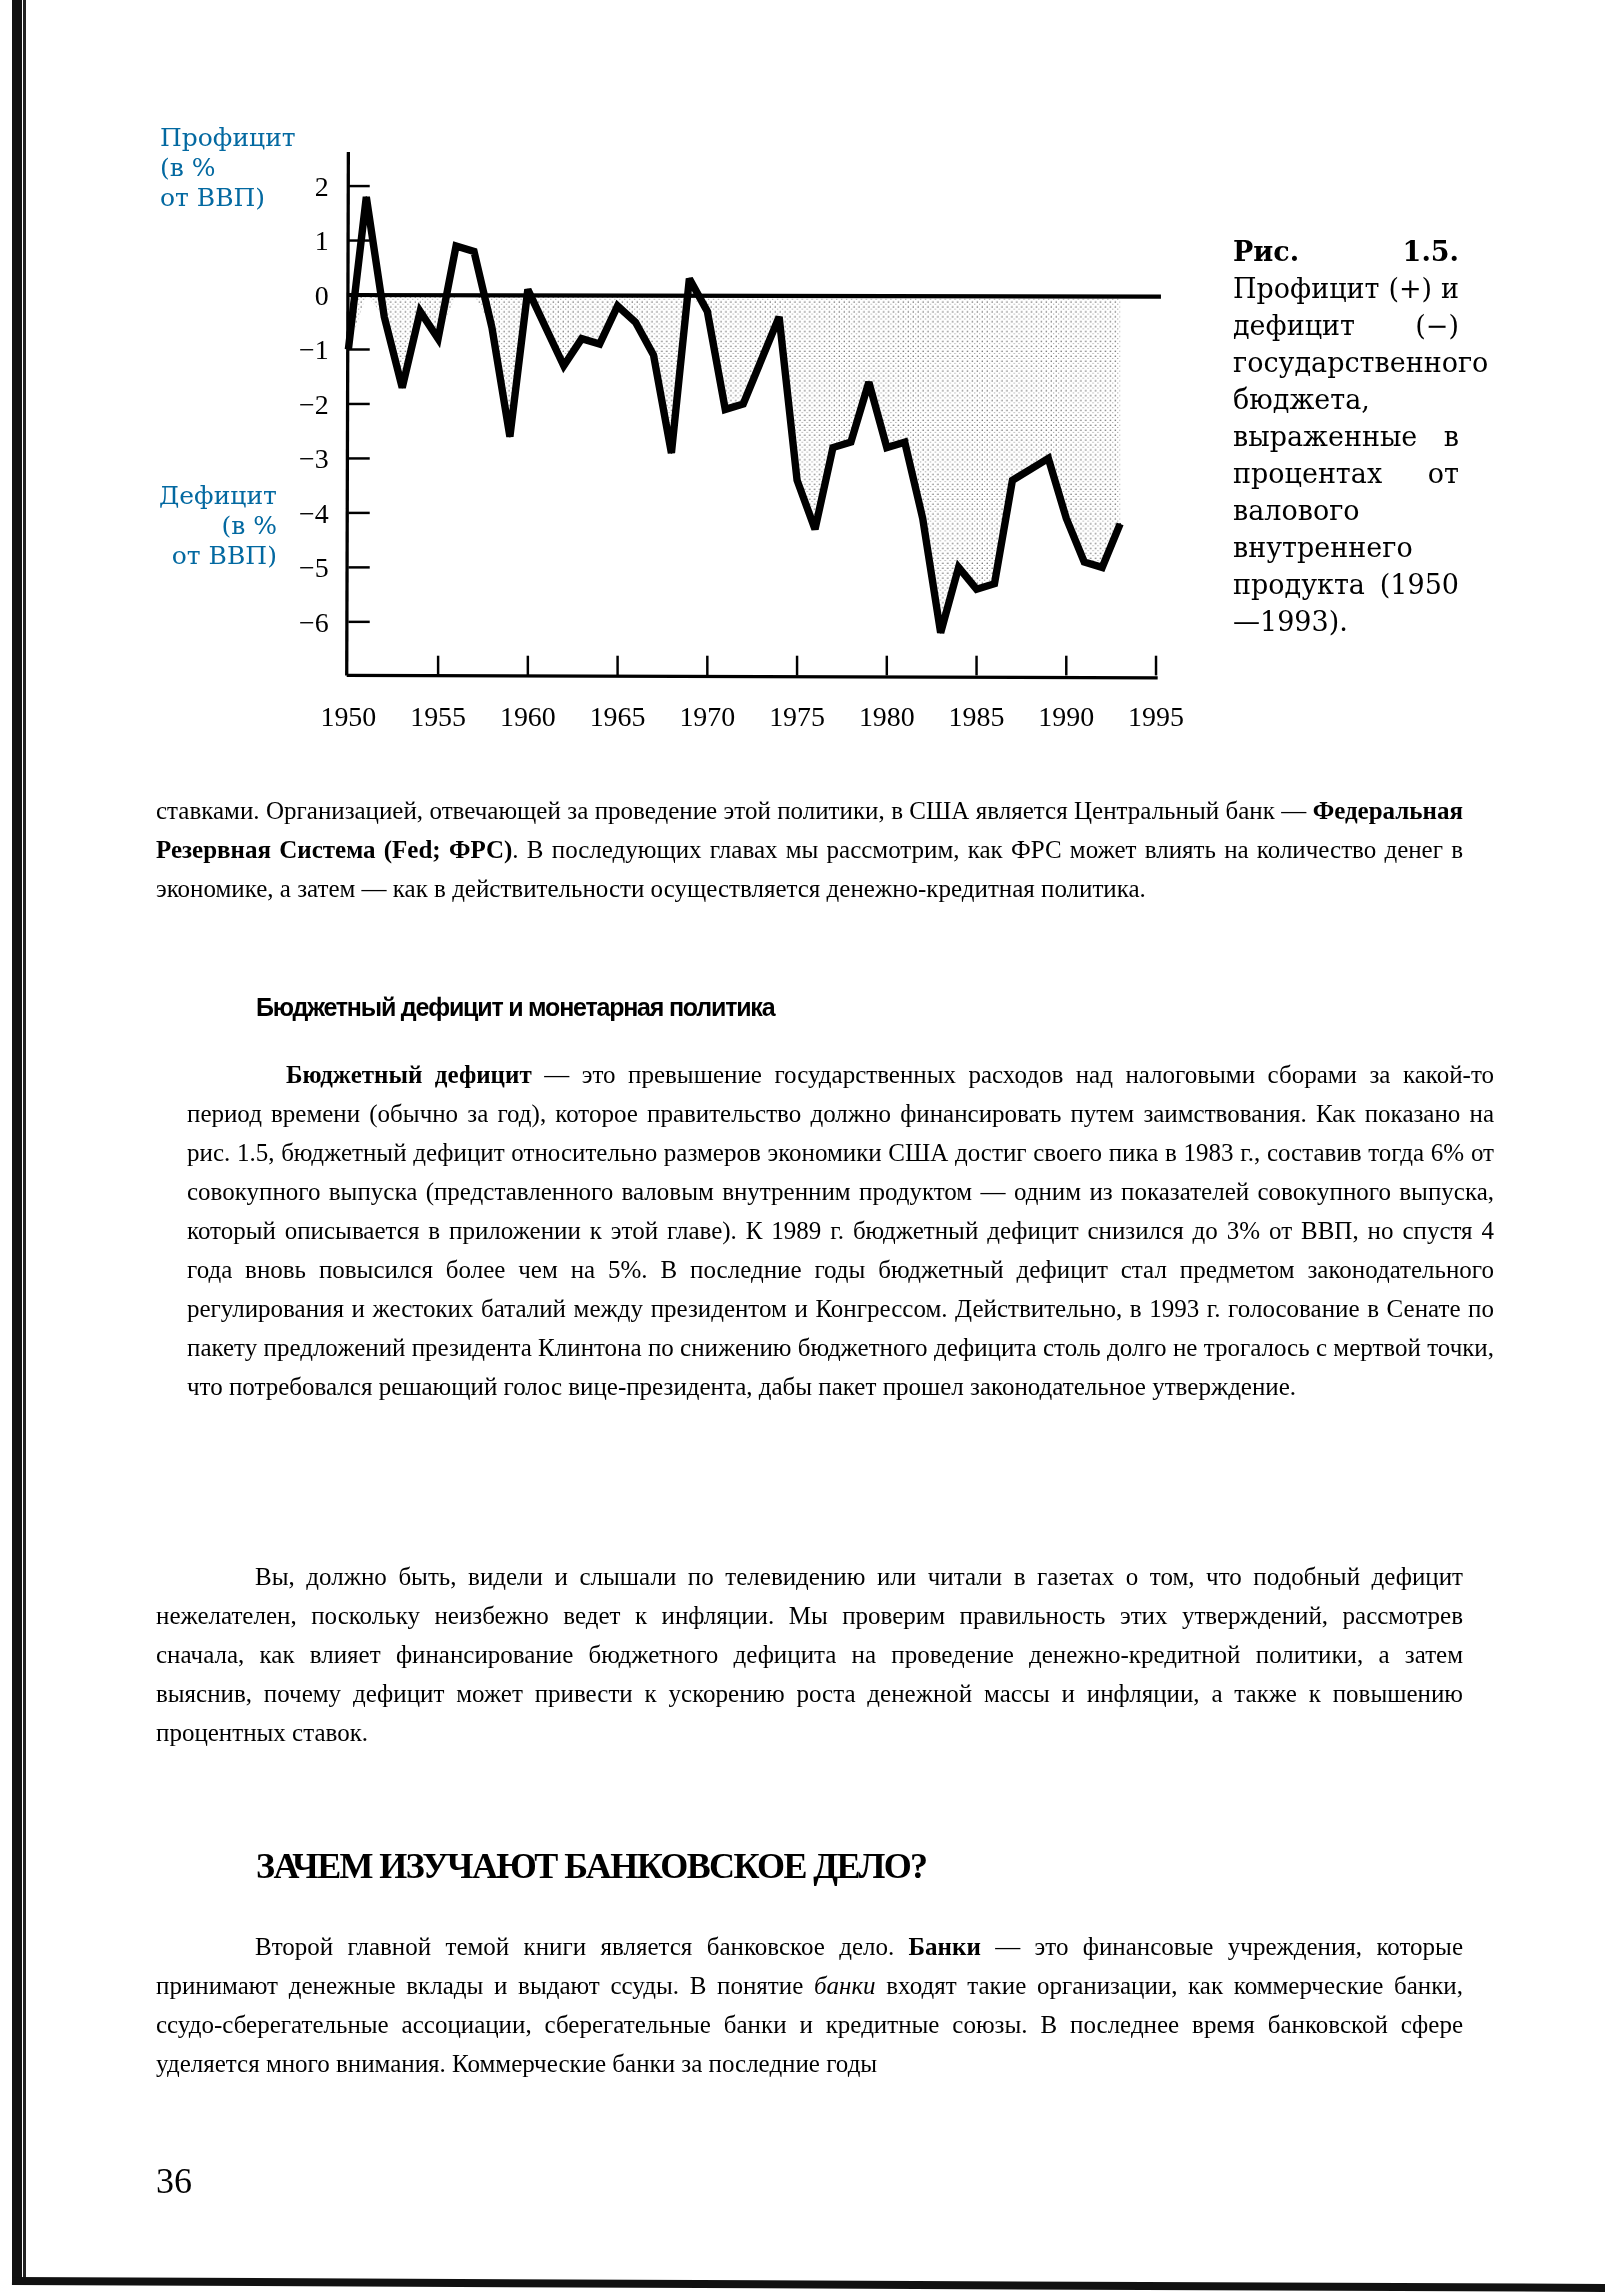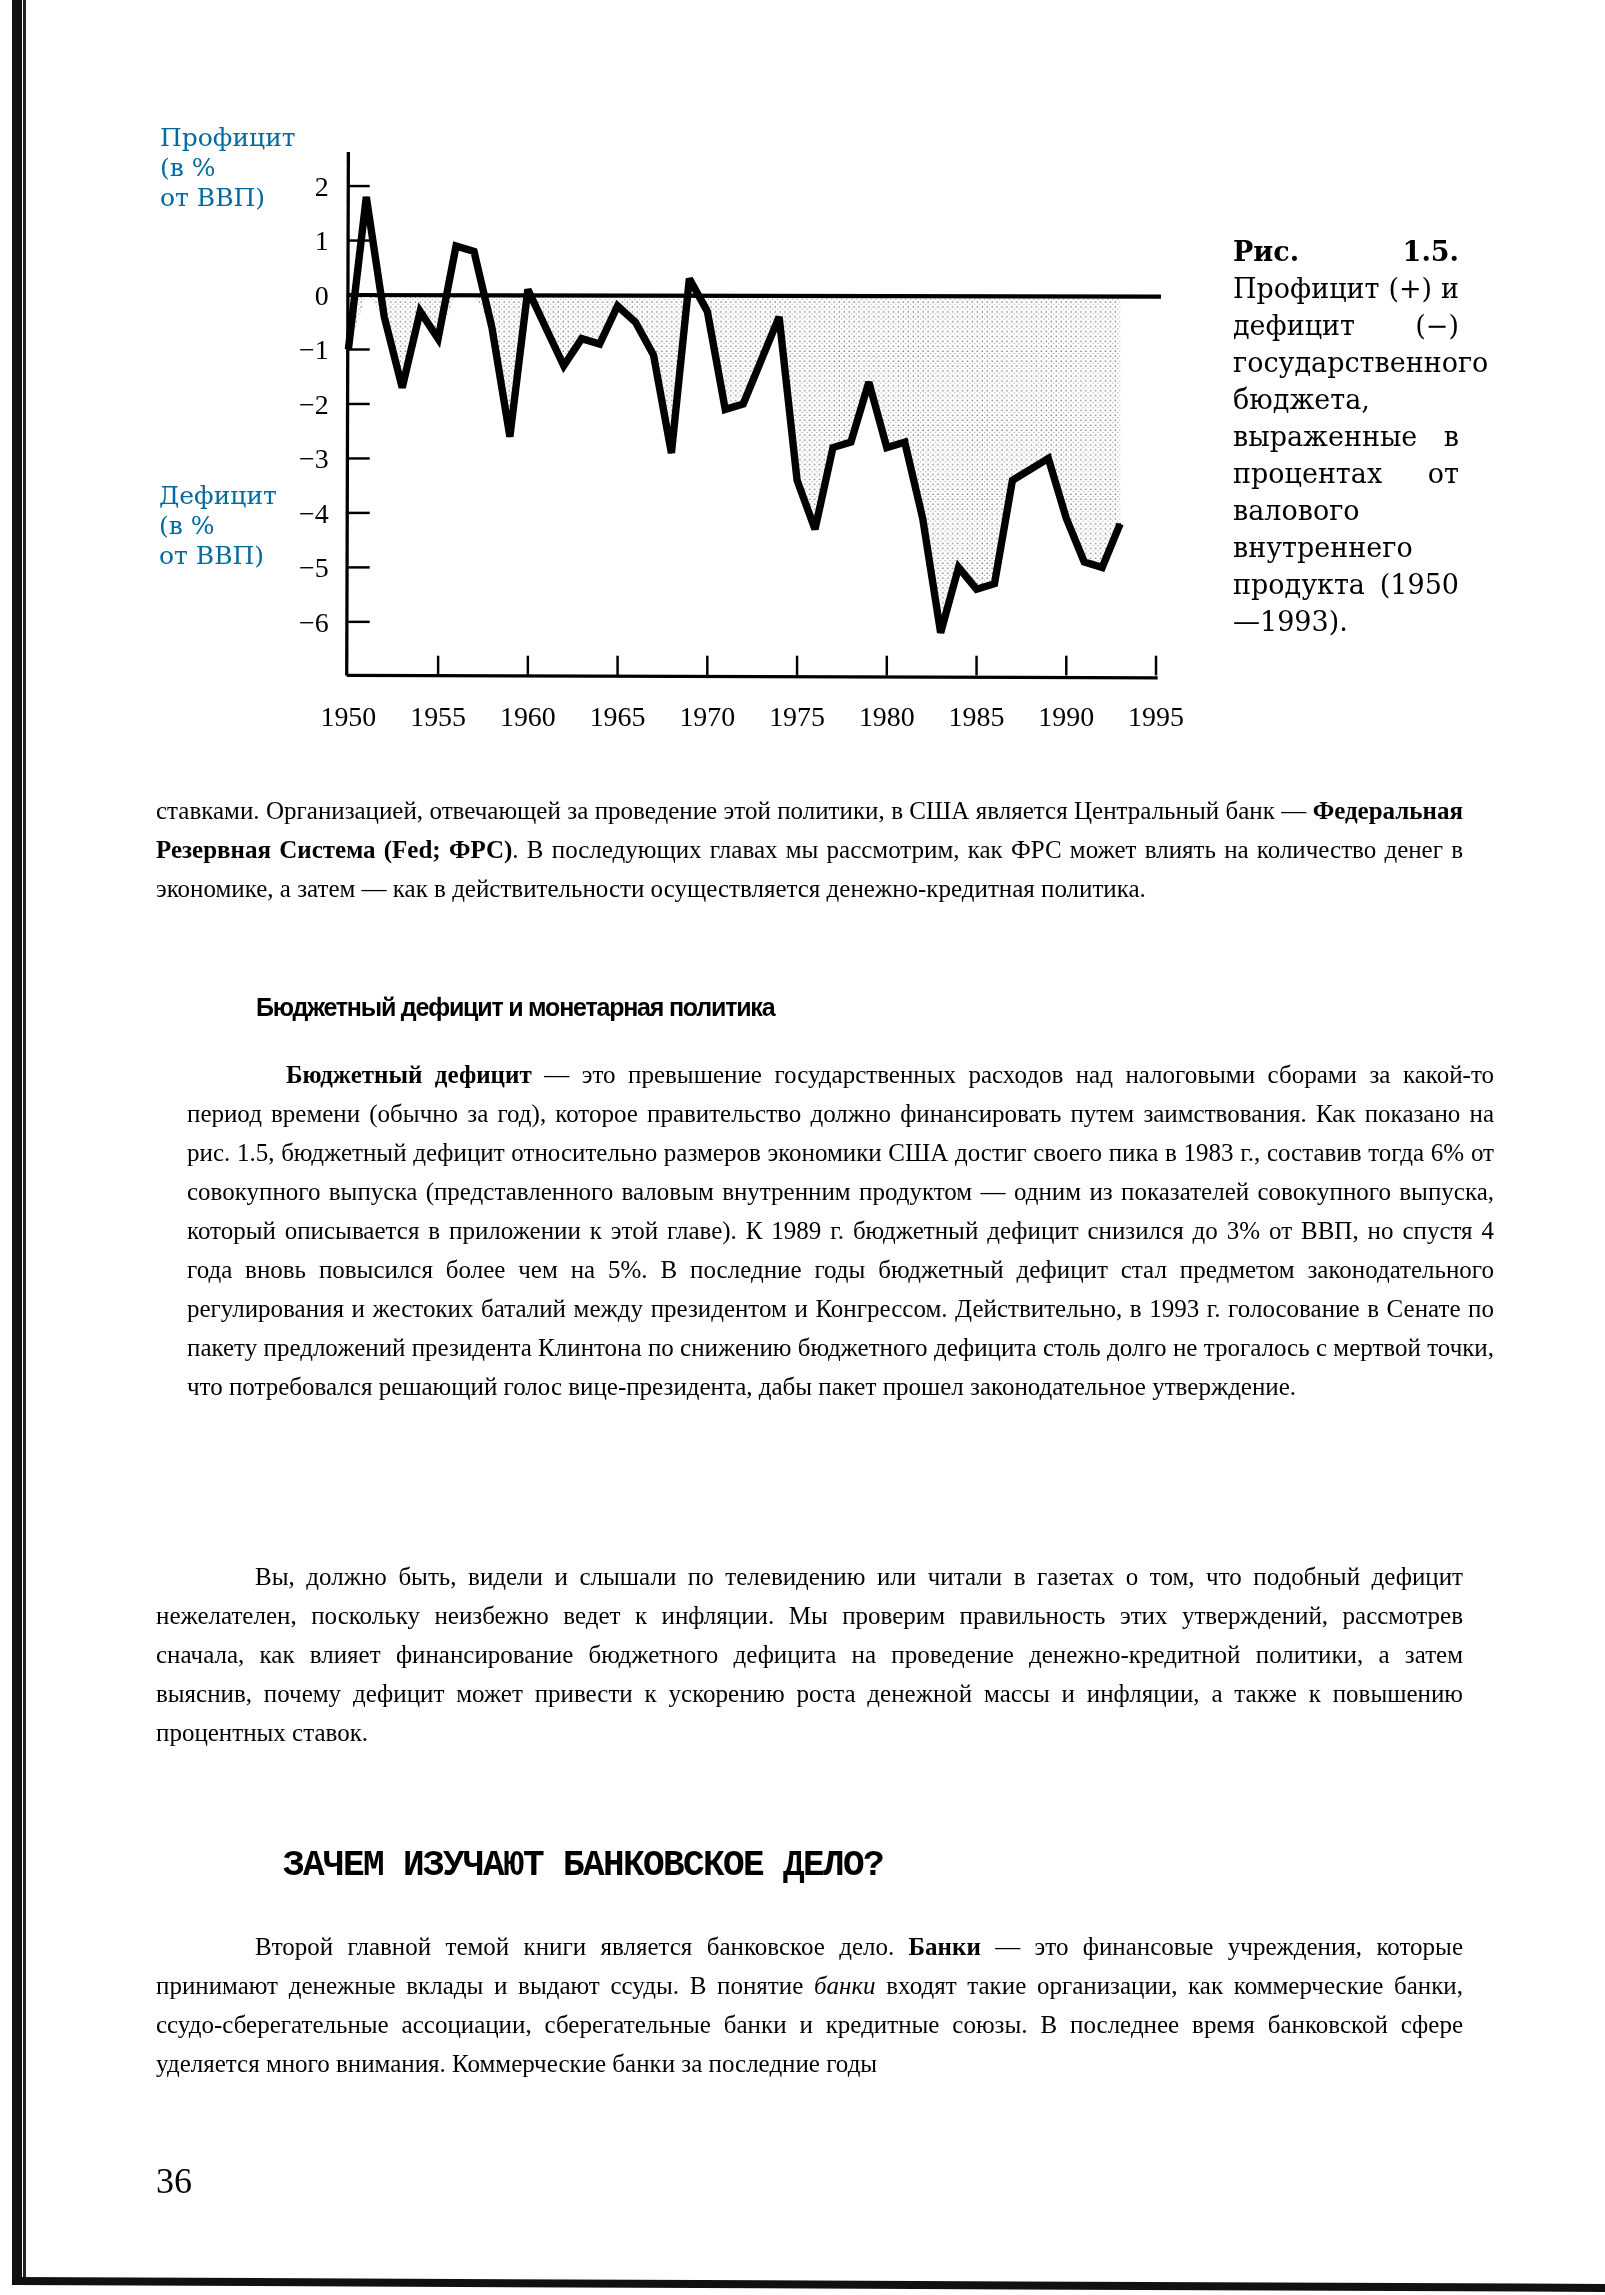--- a/index.html
+++ b/index.html
@@ -10,21 +10,21 @@
   #chart { position: absolute; left: 0; top: 0; width: 1216px; height: 756px; }
   .ax-title { position: absolute; font-family: "DejaVu Serif", "Liberation Serif", serif; font-size: 25px; line-height: 30px; color: #0369a1; }
   .caption { position: absolute; left: 1233px; top: 212px; width: 226px; font-family: "DejaVu Serif", "Liberation Serif", serif; font-size: 27px; line-height: 37px; text-align: justify; margin-top: 21px; }
   .caption .fig-label { font-weight: bold; }
   .caption .source { margin-top: 10px; text-align: justify; }
   .caption .source-label { font-style: italic; letter-spacing: 3.3px; }
   .body-text { position: absolute; left: 156px; width: 1307px; font-family: "Liberation Serif", "DejaVu Serif", serif; font-size: 25px; line-height: 39px; text-align: justify; }
   .body-text p { margin: 0; }
   .indent { text-indent: 99px; }
   .sub-heading { position: absolute; left: 256px; font-family: Liberation Sans, sans-serif; font-weight: bold; font-size: 25px; letter-spacing: -1.2px; }
-  .section-heading { position: absolute; left: 256px; font-family: Liberation Mono, monospace; font-weight: bold; font-size: 36px; letter-spacing: -1.6px; margin-left: 27px; }
+  .section-heading { position: absolute; left: 256px; font-family: Liberation Serif, serif; font-weight: bold; font-size: 36px; letter-spacing: -1.6px; }
   .page-number { position: absolute; left: 156px; top: 2160px; font-family: "Liberation Serif", serif; font-size: 36px; }
   b, .bold { font-weight: bold; }
   i { font-style: italic; }
 </style>
 </head>
 <body>
 
 <div class="page-edge-left"></div>
 <div class="page-edge-left2"></div>
 <div class="page-edge-bottom"></div>
@@ -133,21 +133,21 @@
       <circle cx="1341.4666666666667" cy="690.5" r="1" fill="#000"></circle>
       <circle cx="1363.3111111111111" cy="637.46" r="1" fill="#000"></circle>
     </g>
 </svg>
 
 <div class="ax-title" style="left:160px; top:123px;">
   <div>Профицит</div>
   <div>(в %</div>
   <div>от ВВП)</div>
 </div>
-<div class="ax-title" style="left:159px; top:481px;">
+<div class="ax-title" style="left:159px; top:481px;text-align:right;">
   <div>Дефицит</div>
   <div>(в %</div>
   <div>от ВВП)</div>
 </div>
 
 <div class="caption">
   <div>
     <span class="fig-label">Рис. 1.5.</span>
     <span>Профицит (+) и дефицит (−) государственного бюджета, выраженные в процентах от валового внутреннего продукта (1950—1993).</span>
   </div>

